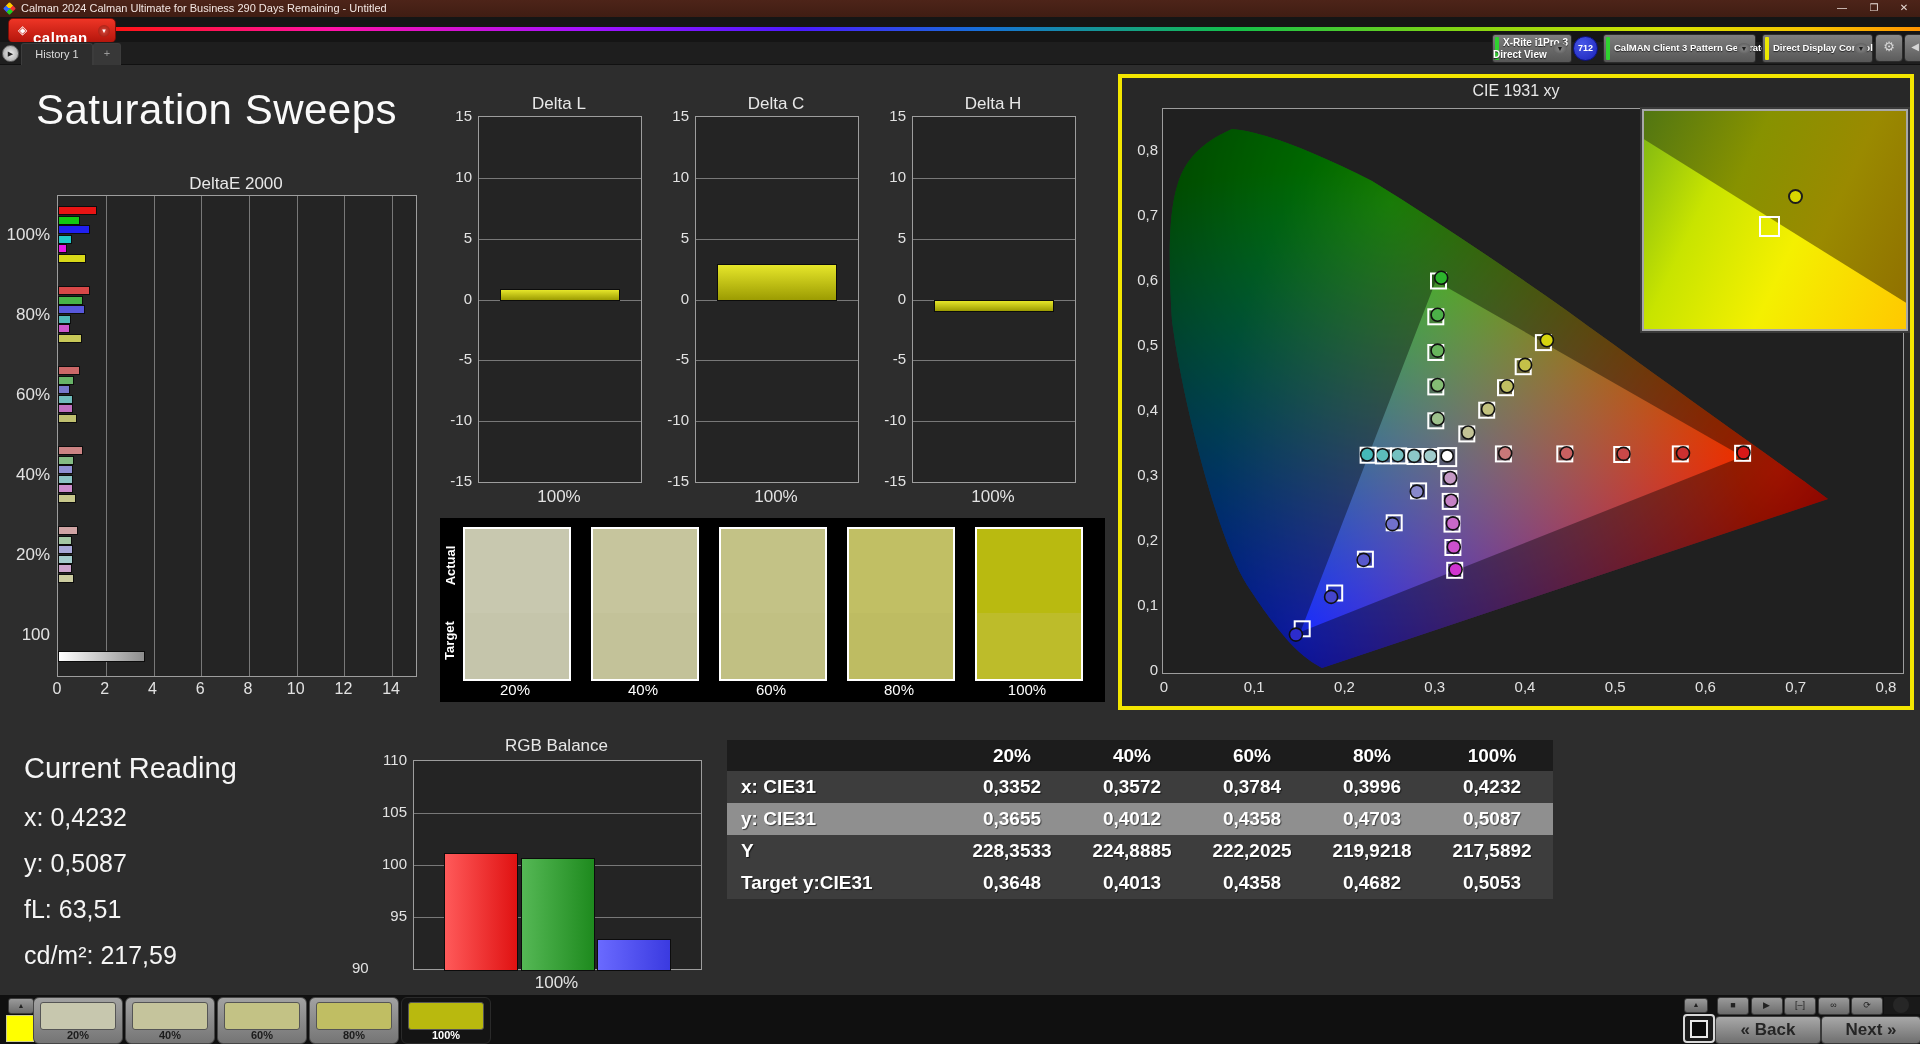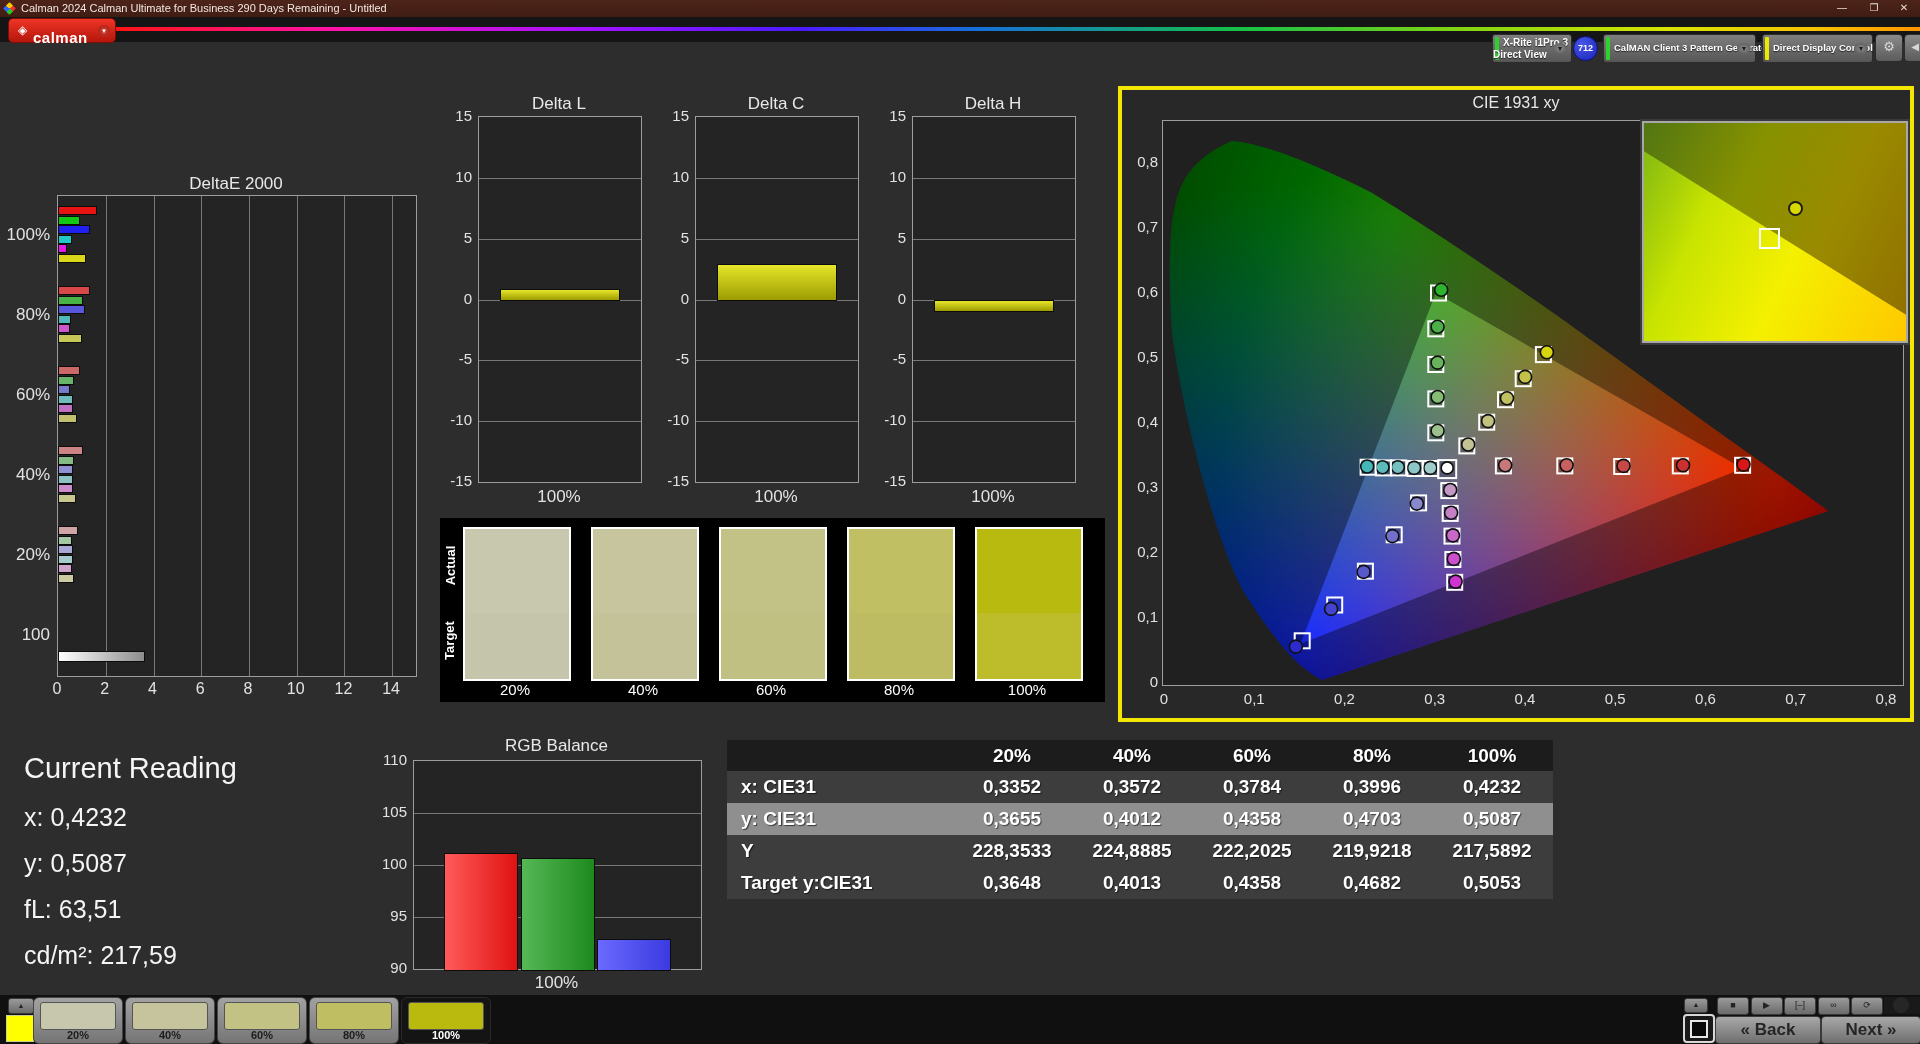--- a/index.html
+++ b/index.html
@@ -38,21 +38,21 @@
   .ctitle{position:absolute;color:#e8e8e8;font-size:17px;text-align:center;white-space:nowrap;}
   .ticklabel{position:absolute;color:#e2e2e2;font-size:15px;white-space:nowrap;}
   .gridv{position:absolute;top:0;bottom:0;width:1px;background:#787878;}
   .gridh{position:absolute;left:0;right:0;height:1px;background:#787878;}
   .hbar{position:absolute;border:1px solid #0c0c0c;}
   #sat-title{left:36px;top:86px;font-size:42px;color:#fafafa;letter-spacing:.5px;}
   
   #swpanel{left:440px;top:518px;width:665px;height:184px;background:#000;}
   .rotlab{position:absolute;color:#fff;font-size:13px;font-weight:bold;transform:rotate(-90deg);transform-origin:center;white-space:nowrap;}
   
-  #ciepanel{left:1118px;top:86px;width:788px;height:628px;background:#282828;border:4px solid #f3e600;}
+  #ciepanel{left:1118px;top:74px;width:788px;height:628px;background:#282828;border:4px solid #f3e600;}
   #cieplot{position:absolute;left:40px;top:30px;width:740px;height:564px;background:#202020;border:1px solid #9d9d9d;}
   #cieinset{position:absolute;left:520px;top:31px;width:262px;height:218px;border:2px solid #a8a8a8;outline:2px solid #3a3a3a;background:linear-gradient(115deg,#7ab414 0%,#c8e400 28%,#f4f000 58%,#ffc800 100%);overflow:hidden;}
   #cieinset .dim{position:absolute;inset:0;background:linear-gradient(115deg,#517612 0%,#879200 35%,#9a8a00 65%,#8f6e00 100%);clip-path:polygon(0 0,100% 0,100% 88%,0 13%);}
   #cieinset .tsq{position:absolute;left:44%;top:48%;width:17px;height:17px;border:2px solid #fff;}
   #cieinset .mc{position:absolute;left:55%;top:36%;width:11px;height:11px;border-radius:50%;background:#d9d800;border:2px solid #1c1c1c;}
   
   #curread{left:24px;top:752px;color:#f5f5f5;}
   #curread .crt{font-size:29px;margin-bottom:18px;}
   #curread .crline{font-size:25px;margin-bottom:17px;}
   
@@ -88,20 +88,25 @@
 
   <div id="topband" class="abs">
     <div id="rainbow"></div>
     <div id="logo">
       <span class="diamond">◈</span>
       <span class="ltext">calman</span>
       <span class="lcaret">▾</span>
     </div>
   </div>
 
+  <div id="tabbar" class="abs">
+    <div id="tab-scroll">▶</div>
+    <div id="tab-history" class="tab">History 1</div>
+    <div id="tab-plus" class="tab">+</div>
+  </div>
 
   <div class="dd" style="left:1492px;width:78px;">
     <span class="stripe" style="background: rgb(47, 209, 47);"></span>
     <span class="l1">X-Rite i1Pro 3</span>
     <span class="l2">Direct View</span>
     <span class="caret">▼</span>
   </div>
   <div id="badge712" class="abs">712</div>
   <div class="dd" style="left:1603px;width:151px;">
     <span class="stripe" style="background: rgb(47, 209, 47);"></span>
@@ -109,20 +114,21 @@
     <span class="caret">▼</span>
   </div>
   <div class="dd" style="left:1762px;width:109px;">
     <span class="stripe" style="background:#ece800;"></span>
     <span class="l1 one" style="font-size:9.5px;">Direct Display Control</span>
     <span class="caret">▼</span>
   </div>
   <div class="sqbtn" style="left:1875px;width:26px;font-size:13px;line-height:24px;"><span>⚙</span></div>
   <div class="sqbtn" style="left:1904px;width:20px;font-size:10px;line-height:24px;"><span>◀</span></div>
 
+  <div id="sat-title" class="abs">Saturation Sweeps</div>
 
   <div class="ctitle" style="left:57px;top:174px;width:358px;">DeltaE 2000</div>
   <div id="deltae-box" class="chartbox" style="left:57px;top:195px;width:358px;height:480px;">
       <div class="gridv" style="left: 47.7px;"></div>
       <div class="gridv" style="left: 95.5px;"></div>
       <div class="gridv" style="left: 143.2px;"></div>
       <div class="gridv" style="left: 190.9px;"></div>
       <div class="gridv" style="left: 238.7px;"></div>
       <div class="gridv" style="left: 286.4px;"></div>
       <div class="gridv" style="left: 334.1px;"></div>
@@ -382,21 +388,21 @@
       <div class="gridh" style="top: 156px;"></div>
       <div class="hbar" style="left: 30px; top: 91.5px; width: 72px; height: 116.5px; background: linear-gradient(to right, rgb(255, 90, 90), rgb(224, 18, 18));"></div>
       <div class="hbar" style="left: 106.5px; top: 96.7px; width: 72px; height: 111.3px; background: linear-gradient(to right, rgb(85, 184, 85), rgb(30, 138, 30));"></div>
       <div class="hbar" style="left: 183px; top: 177.8px; width: 72px; height: 30.2px; background: linear-gradient(to right, rgb(106, 106, 255), rgb(58, 58, 224));"></div>
     </div>
   <div id="rgb-labels">
       <div class="ticklabel" style="left: 371px; top: 751px; width: 36px; text-align: right; font-size: 15px;">110</div>
       <div class="ticklabel" style="left: 371px; top: 803px; width: 36px; text-align: right; font-size: 15px;">105</div>
       <div class="ticklabel" style="left: 371px; top: 855px; width: 36px; text-align: right; font-size: 15px;">100</div>
       <div class="ticklabel" style="left: 371px; top: 907px; width: 36px; text-align: right; font-size: 15px;">95</div>
-      <div class="ticklabel" style="left: 371px; top: 959px; width: 36px; text-align: right; font-size: 15px;">90</div>
+      <div class="ticklabel" style="left: 352px; top: 959px; width: 36px; text-align: left; font-size: 15px;">90</div>
       <div class="ticklabel" style="left: 413px; top: 973px; width: 287px; text-align: center; font-size: 17px;">100%</div>
     </div>
 
   <div id="dtable" class="abs">
       <div class="trow hdr">
         <div class="c0"></div>
         <div class="cd">20%</div>
         <div class="cd">40%</div>
         <div class="cd">60%</div>
         <div class="cd">80%</div>

